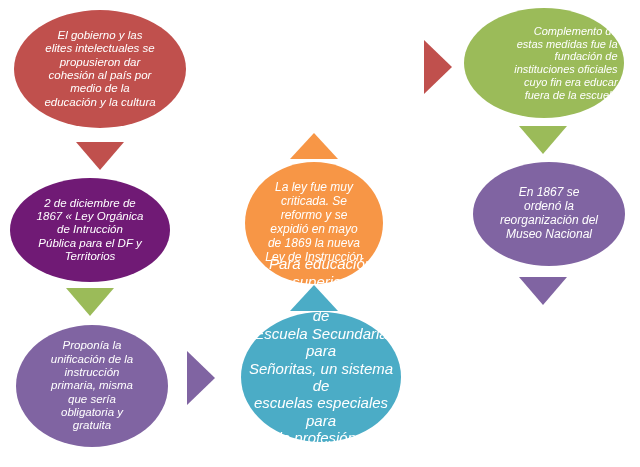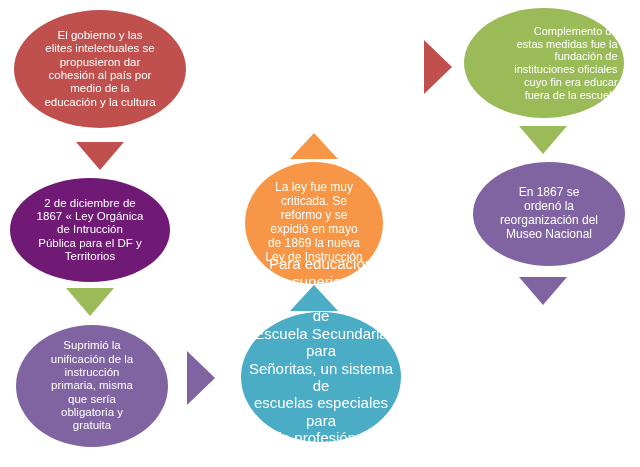--- a/index.html
+++ b/index.html
@@ -7,20 +7,21 @@
     padding: 0;
     background: #ffffff;
   }
   #canvas {
     position: relative;
     width: 640px;
     height: 467px;
     background: #ffffff;
     overflow: hidden;
     font-family: "Liberation Sans", sans-serif;
+    font-style: italic;
   }
   .oval {
     position: absolute;
     border-radius: 50%;
     display: flex;
     align-items: center;
     justify-content: center;
     text-align: center;
     color: #ffffff;
     box-sizing: border-box;
@@ -121,21 +122,21 @@
   </div>
 
   <div class="oval o-r2c3">
     <span class="txt">En 1867 se
 ordenó la
 reorganización del
 Museo Nacional</span>
   </div>
 
   <div class="oval o-r3c1">
-    <span class="txt">Suprimió la
+    <span class="txt">Proponía la
 unificación de la
 instrucción
 primaria, misma
 que sería
 obligatoria y
 gratuita</span>
   </div>
 
   <div class="oval o-r3c2">
     <span class="txt">Para educación superior,

